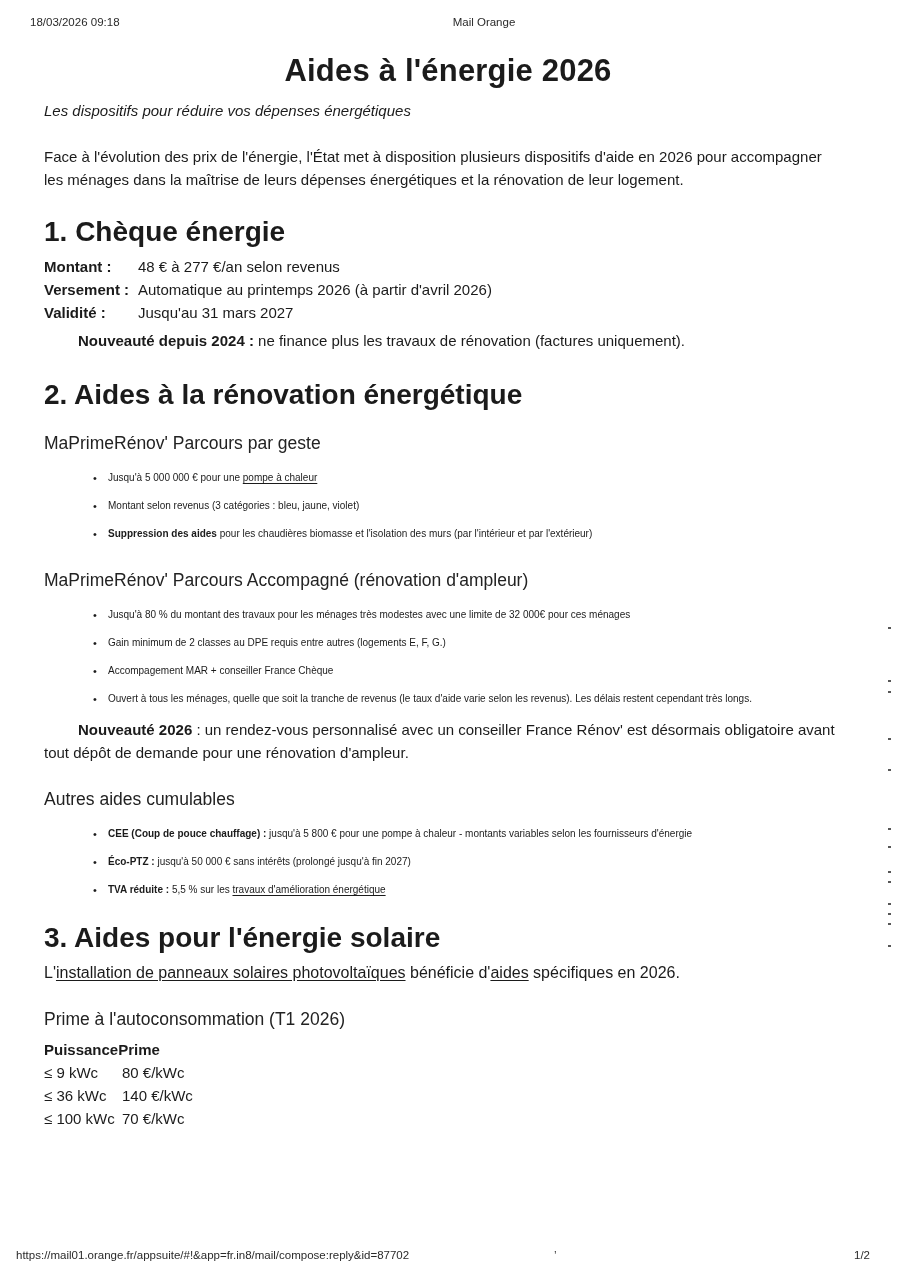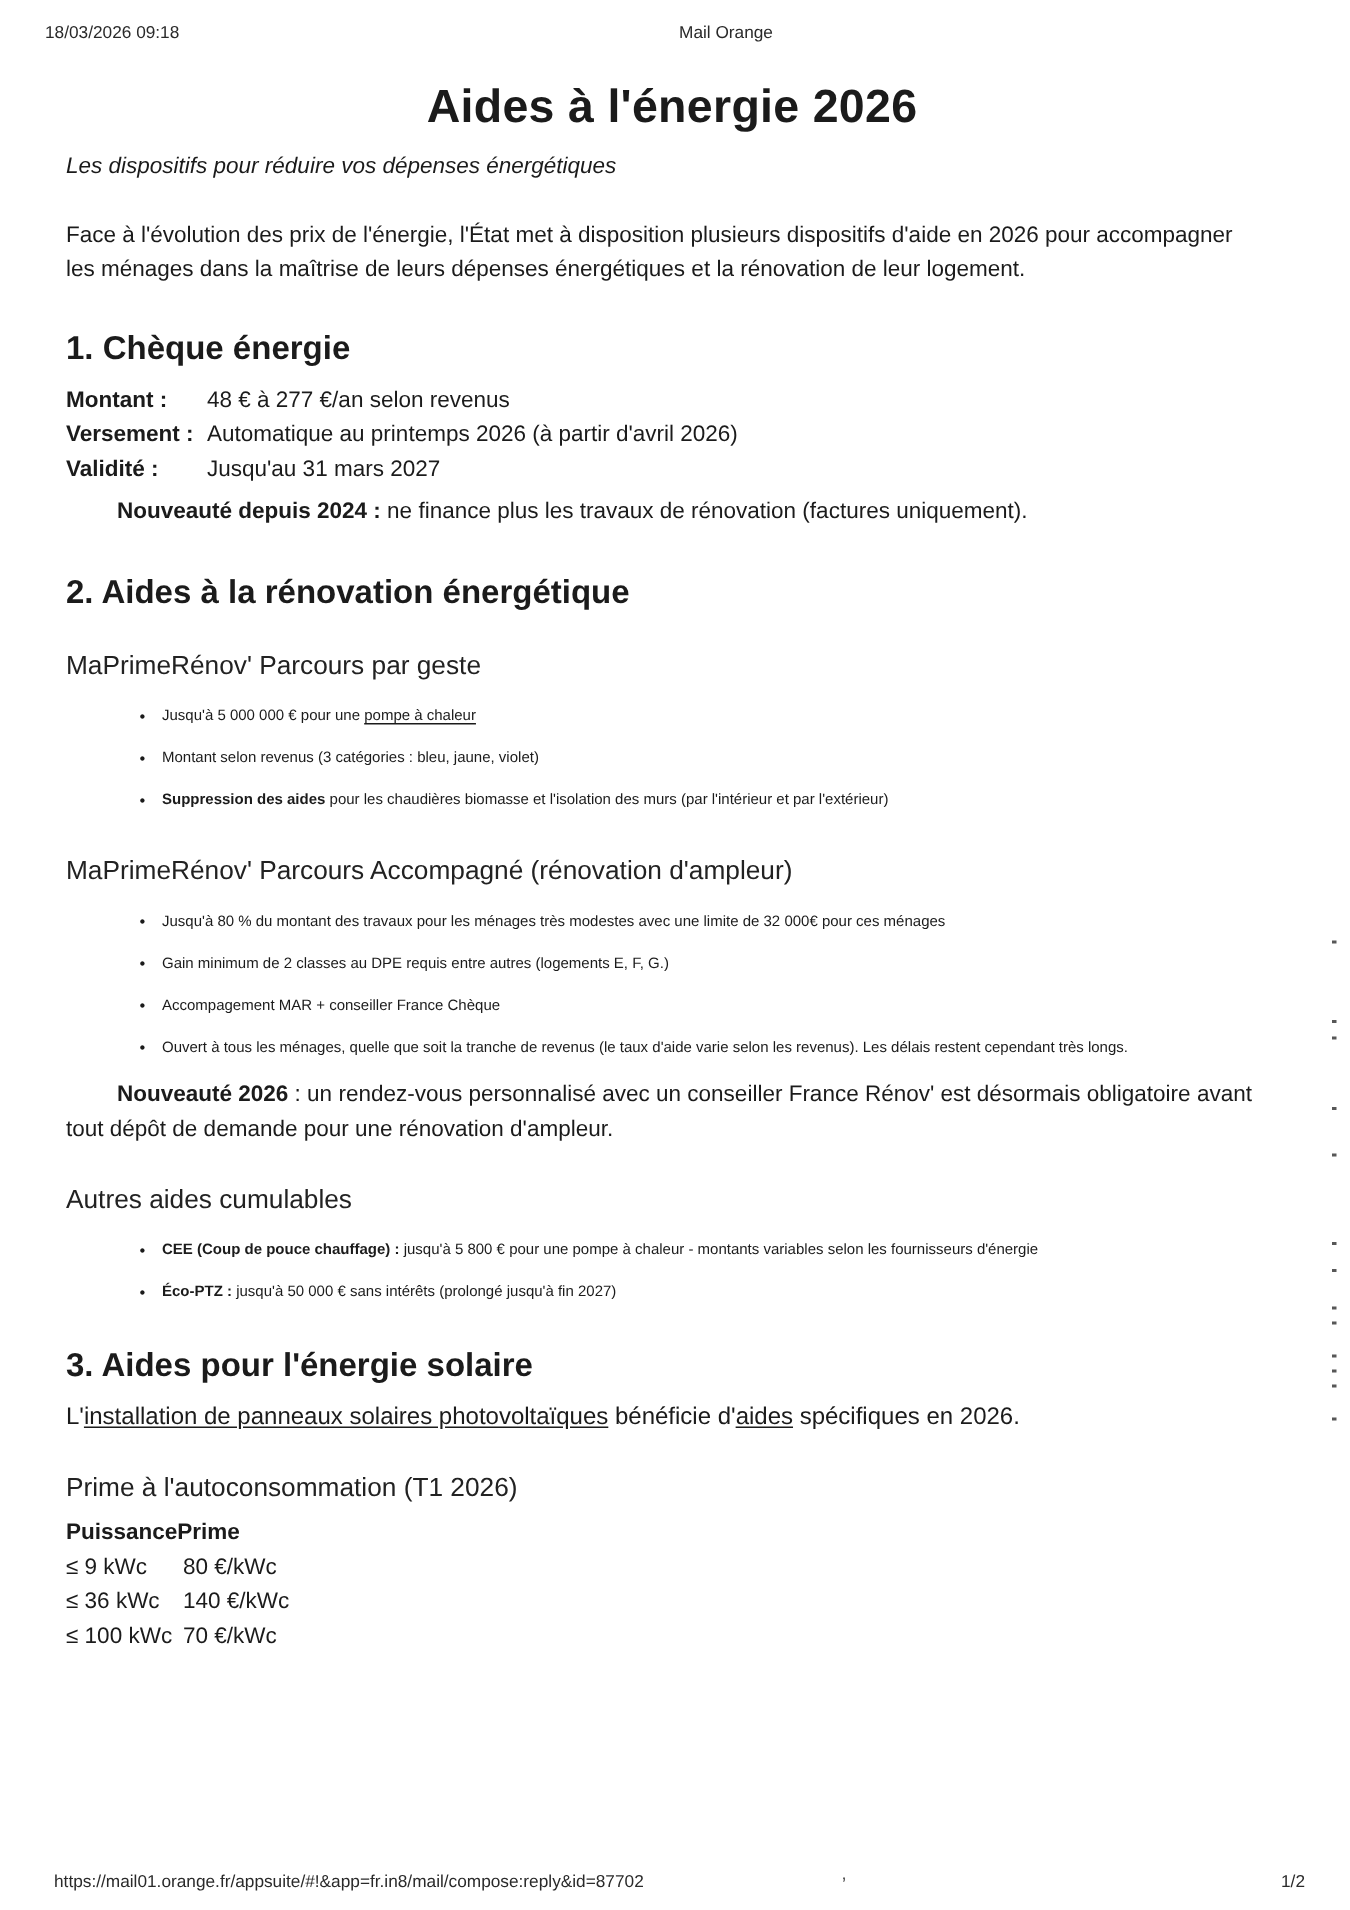--- a/index.html
+++ b/index.html
@@ -45,21 +45,21 @@
     margin:10px 0 0 0;
     line-height:20px;
   }
   .intro{
     font-size:15px;
     line-height:23px;
     margin:24px 0 0 0;
     max-width:792px;
   }
   h2.sec{
-    font-size:22px;
+    font-size:28px;
     line-height:26px;
     font-weight:bold;
     margin:28px 0 0 0;
   }
   h2.sec.s2{margin-top:30px;}
   h2.sec.s3{margin-top:24px;}
   h3.sub{
     font-size:17.5px;
     line-height:22px;
     font-weight:normal;
@@ -106,21 +106,21 @@
   }
   b,strong{font-weight:bold;}
   .solar-para{font-size:16px;line-height:23px;margin:10px 0 0 0;}
   .prime-head{margin-top:18px;}
   .ptable{margin:8px 0 0 0;font-size:15px;line-height:23px;}
   .ptable .th{font-weight:bold;}
   .ptable .c1{display:inline-block;min-width:78px;}
   
   .print-footer{
     position:absolute;
-    left:36px;right:30px;bottom:12px;
+    left:16px;right:30px;bottom:12px;
     font-size:11.5px;
     color:#2a2a2a;
     display:flex;
     justify-content:space-between;
     align-items:baseline;
   }
   .print-footer .artifact{
     position:absolute;left:63%;
     font-size:12px;color:#444;
   }
@@ -178,20 +178,21 @@
     <li>Gain minimum de 2 classes au DPE requis entre autres (logements E, F, G.)</li>
     <li>Accompagement MAR + conseiller France Chèque</li>
     <li>Ouvert à tous les ménages, quelle que soit la tranche de revenus (le taux d'aide varie selon les revenus). Les délais restent cependant très longs.</li>
   </ul>
   <p class="note2"><strong>Nouveauté 2026</strong><span> : un rendez-vous personnalisé avec un conseiller France Rénov' est désormais obligatoire avant tout dépôt de demande pour une rénovation d'ampleur.</span></p>
 
   <h3 class="sub">Autres aides cumulables</h3>
   <ul class="blts">
     <li><strong>CEE (Coup de pouce chauffage) :</strong><span> jusqu'à 5 800 € pour une pompe à chaleur - montants variables selon les fournisseurs d'énergie</span></li>
     <li><strong>Éco-PTZ :</strong><span> jusqu'à 50 000 € sans intérêts (prolongé jusqu'à fin 2027)</span></li>
+    <li><strong>TVA réduite :</strong><span> 5,5 % sur les </span><a class="doc-link">travaux d'amélioration énergétique</a></li>
   </ul>
 
   <h2 class="sec s3">3. Aides pour l'énergie solaire</h2>
   <p class="solar-para"><span>L'</span><a class="doc-link">installation de panneaux solaires photovoltaïques</a><span> bénéficie d'</span><a class="doc-link">aides</a><span> spécifiques en 2026.</span></p>
 
   <h3 class="sub prime-head">Prime à l'autoconsommation (T1 2026)</h3>
   <div class="ptable">
     <div class="th">PuissancePrime</div>
     <div><span class="c1">≤ 9 kWc</span><span>80 €/kWc</span></div>
     <div><span class="c1">≤ 36 kWc</span><span>140 €/kWc</span></div>

